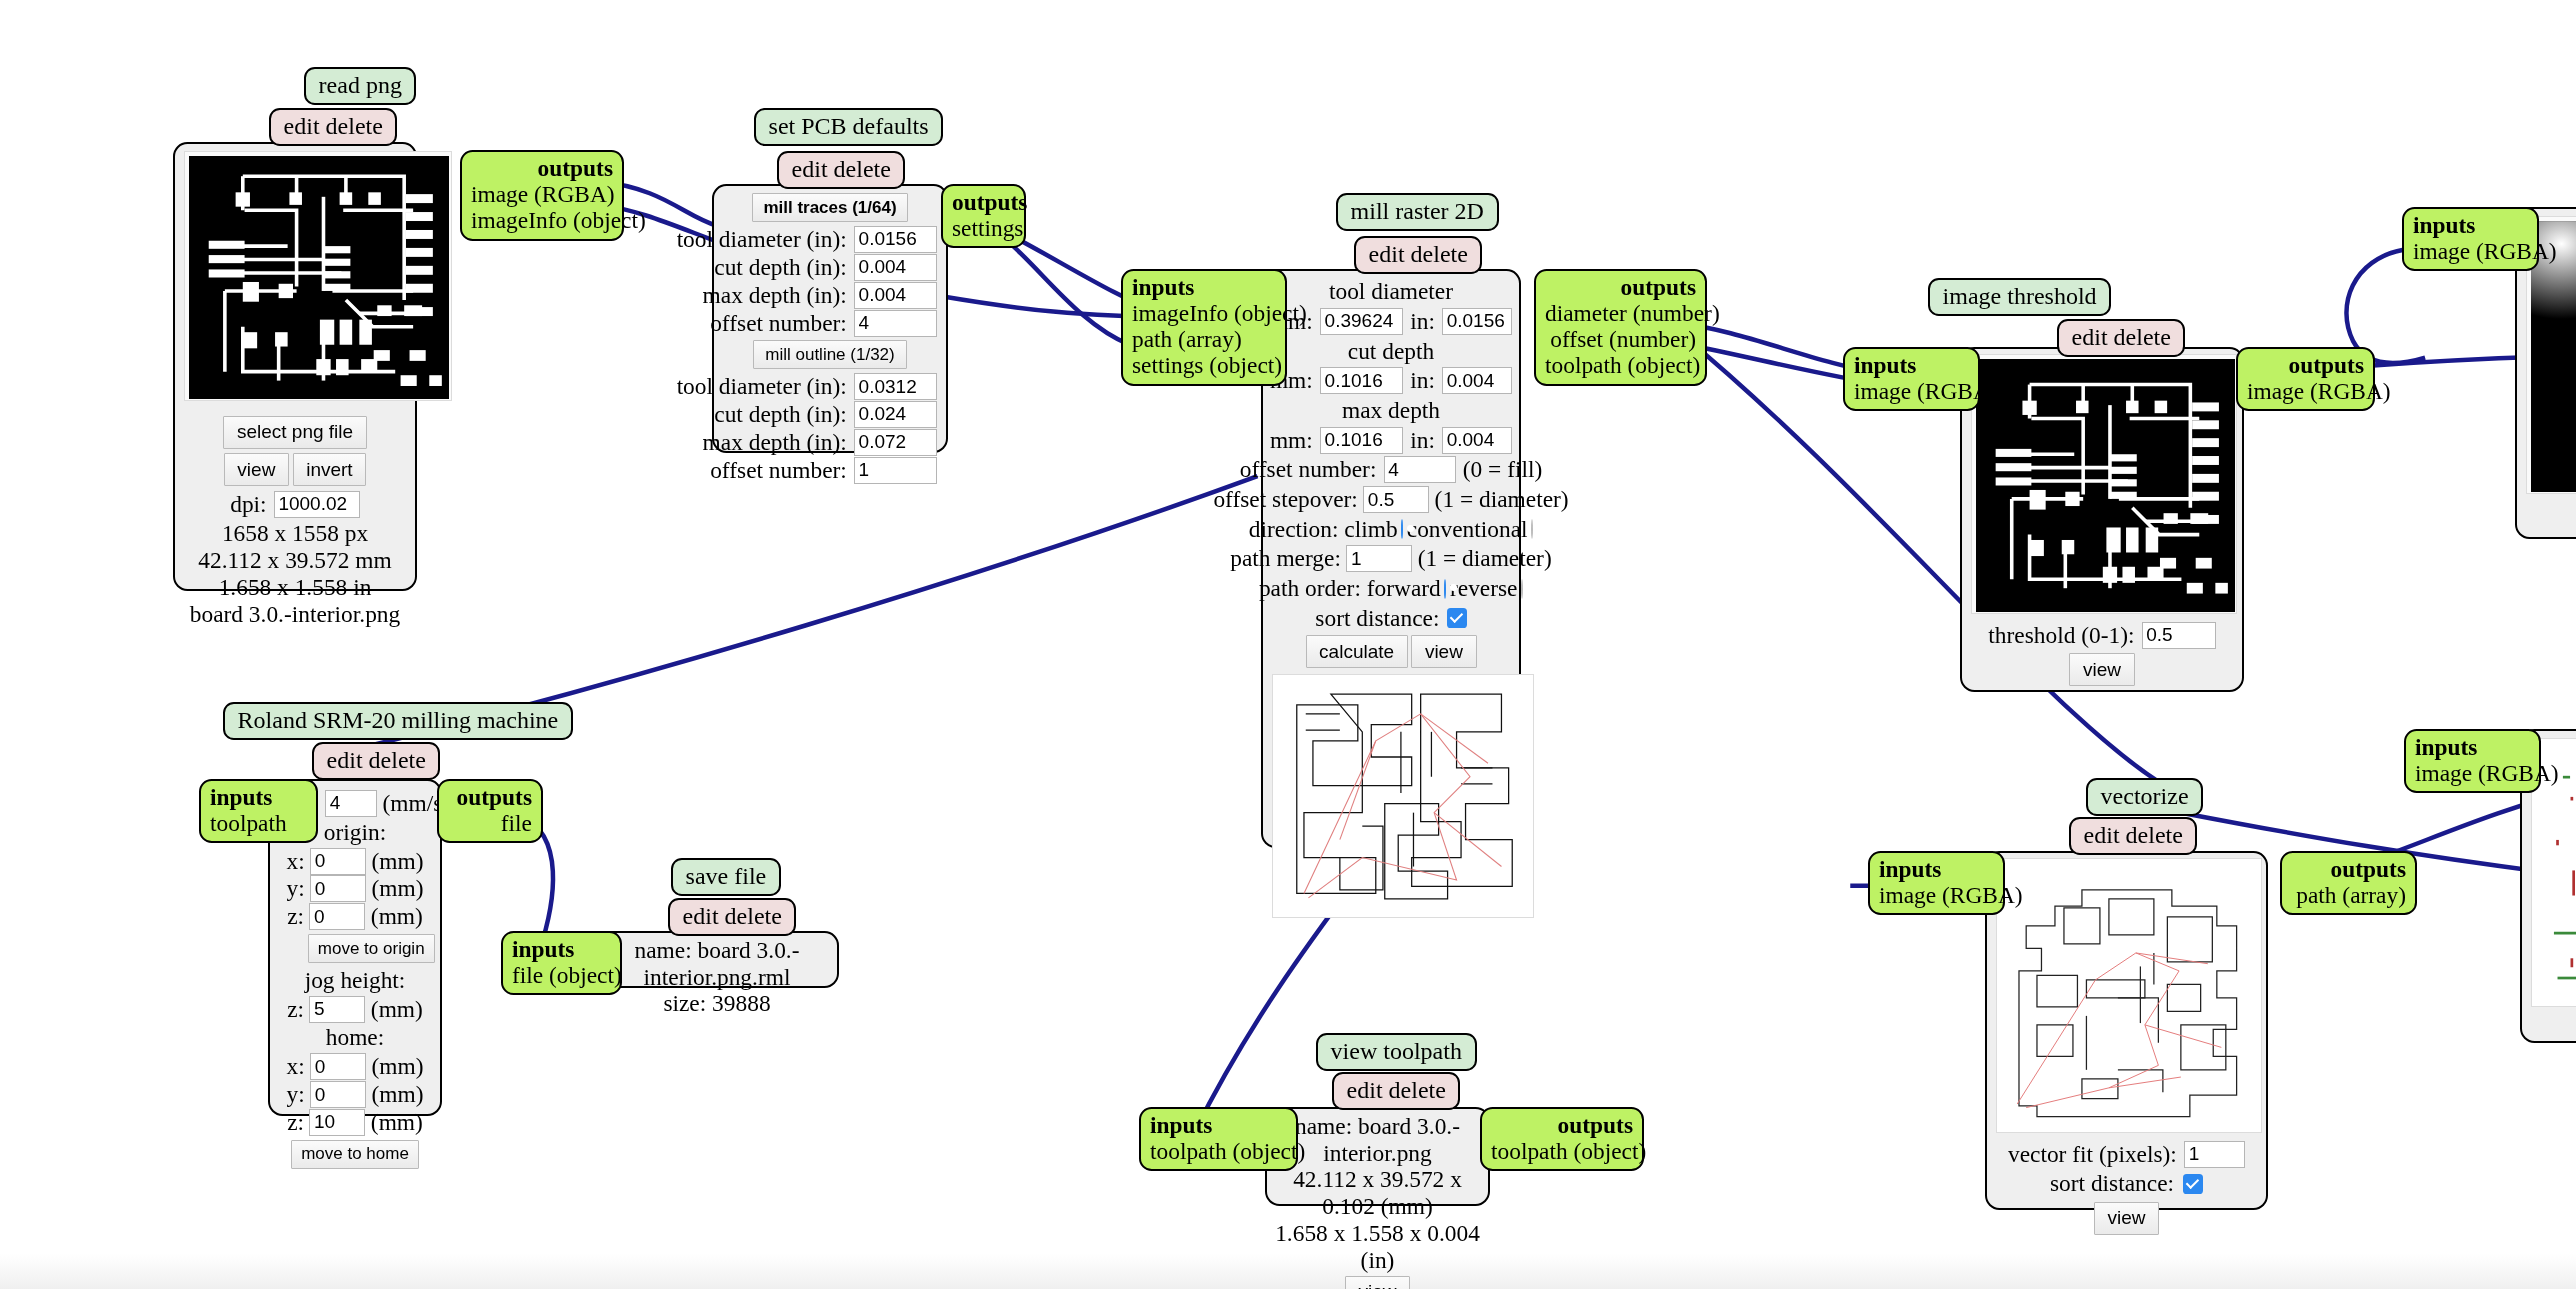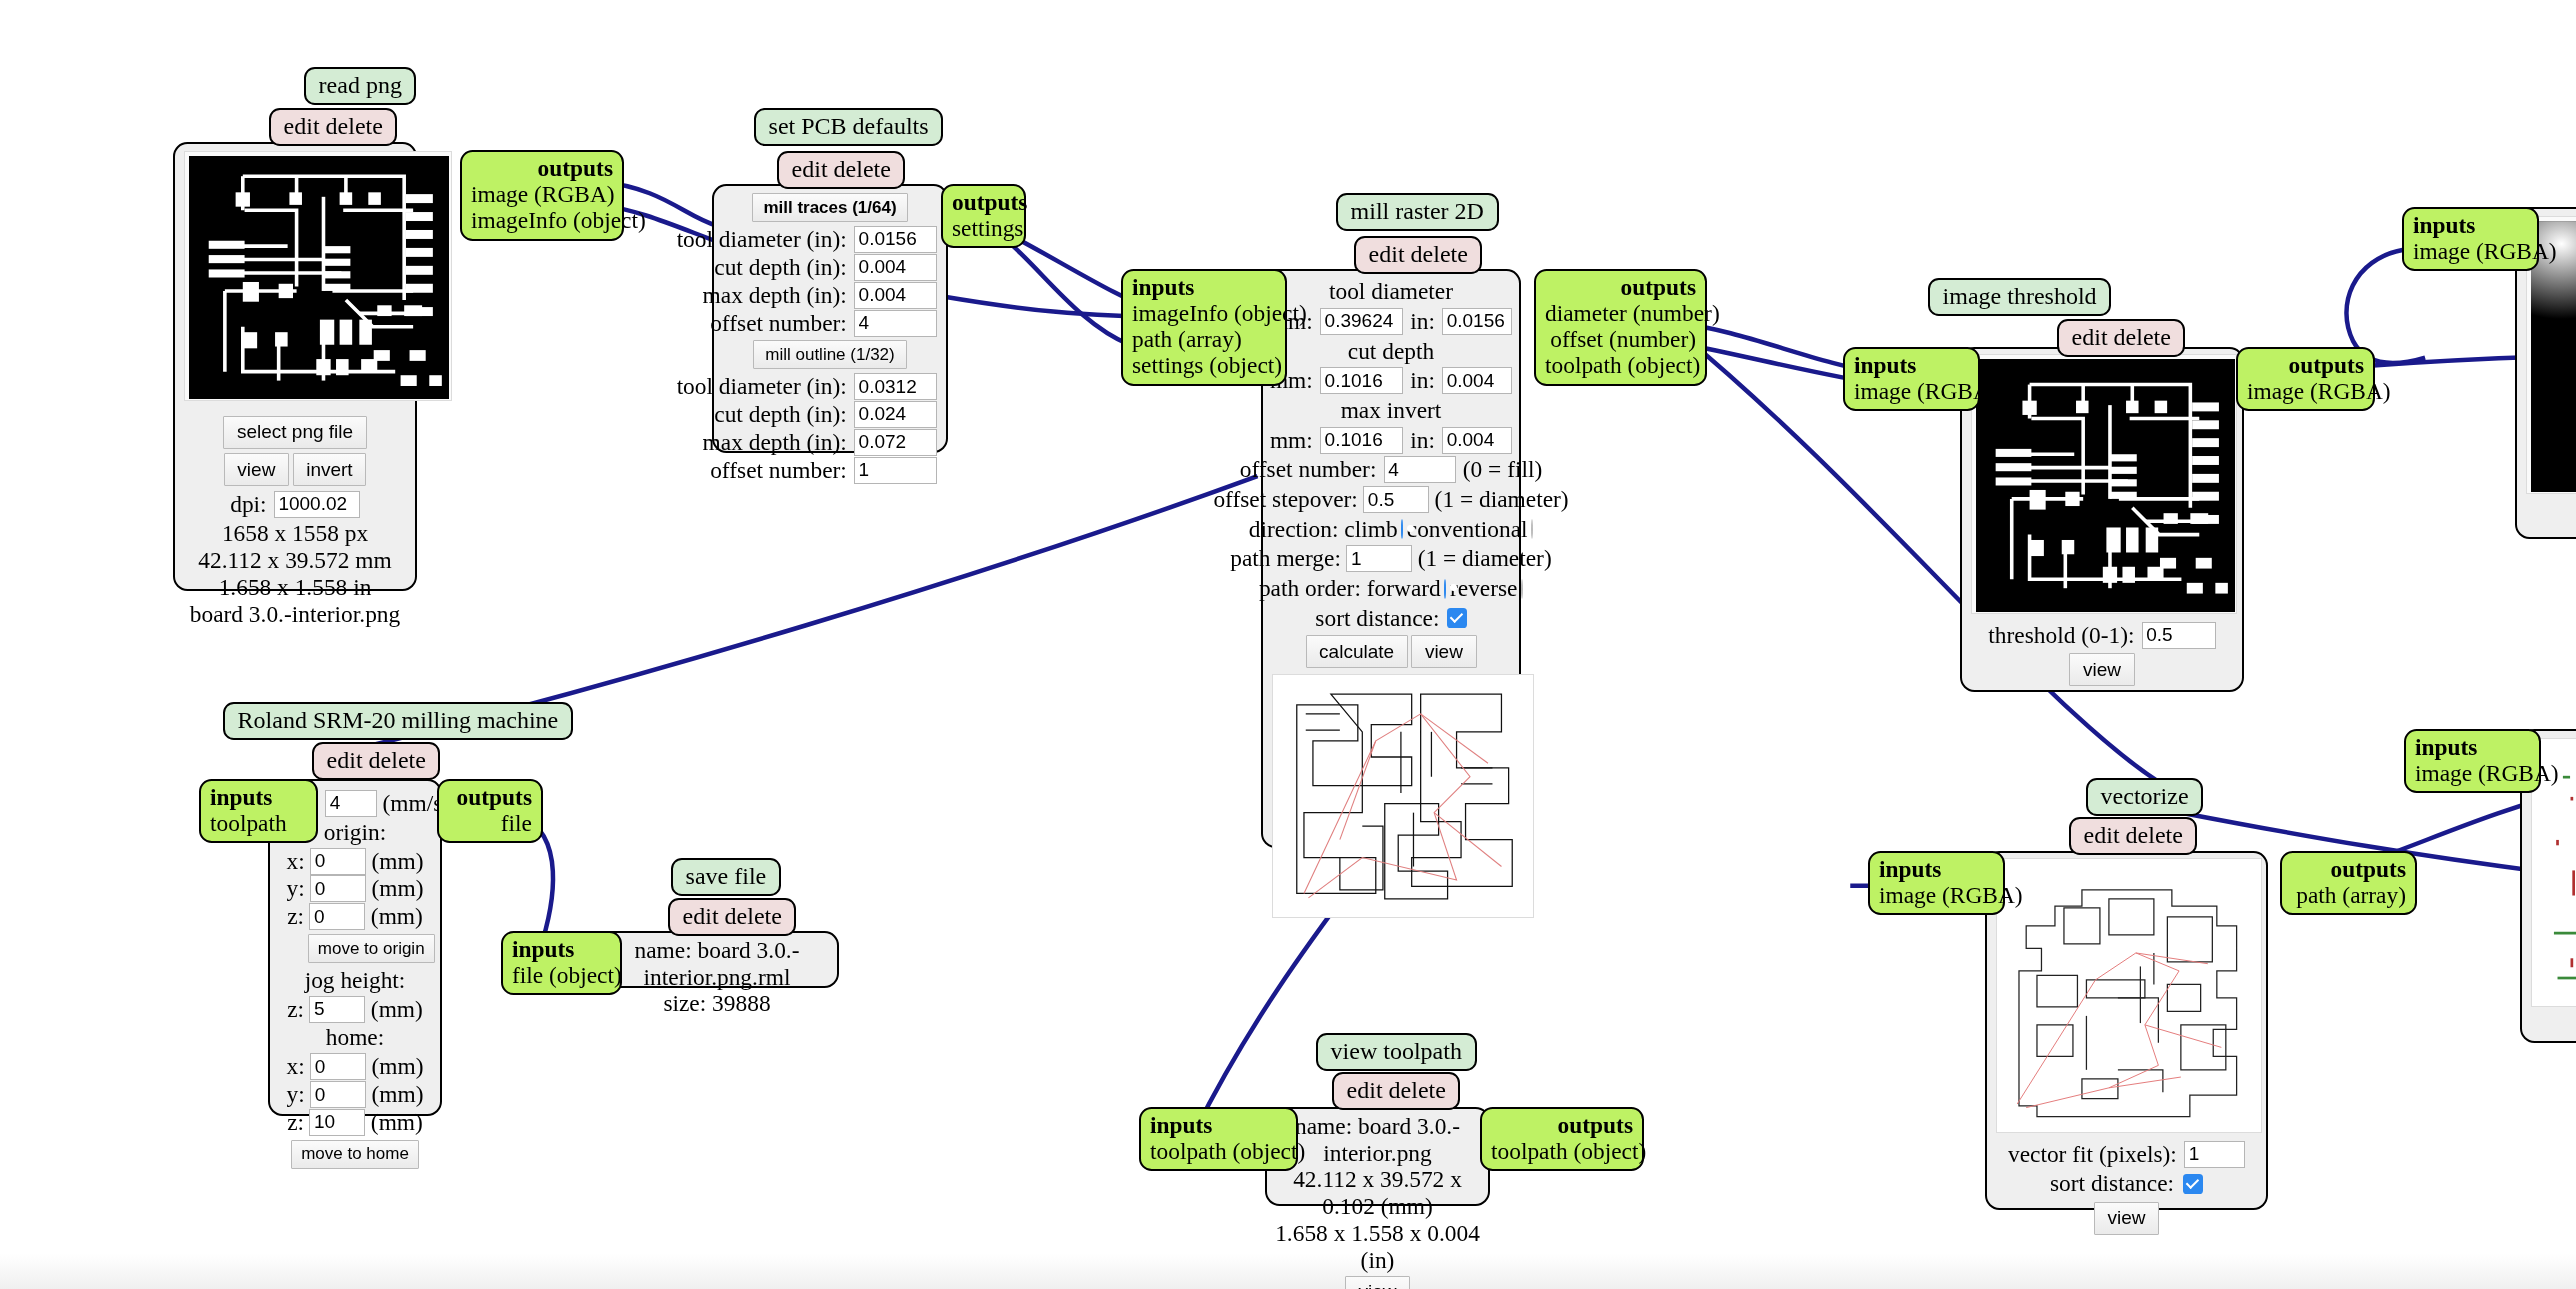--- a/index.html
+++ b/index.html
@@ -294,21 +294,21 @@
           <span class="lab">in:</span>
           <input class="tb" style="width: 70px;" value="0.0156">
         </div>
       <div class="ctr">cut depth</div>
       <div class="row">
           <span class="lab">mm:</span>
           <input class="tb" style="width: 83px;" value="0.1016">
           <span class="lab">in:</span>
           <input class="tb" style="width: 70px;" value="0.004">
         </div>
-      <div class="ctr">max invert</div>
+      <div class="ctr">max depth</div>
       <div class="row">
           <span class="lab">mm:</span>
           <input class="tb" style="width: 83px;" value="0.1016">
           <span class="lab">in:</span>
           <input class="tb" style="width: 70px;" value="0.004">
         </div>
       <div class="row">
           <span class="lab">offset number:</span>
           <input class="tb" style="width: 72px;" value="4">
           <span class="lab">(0 = fill)</span>

